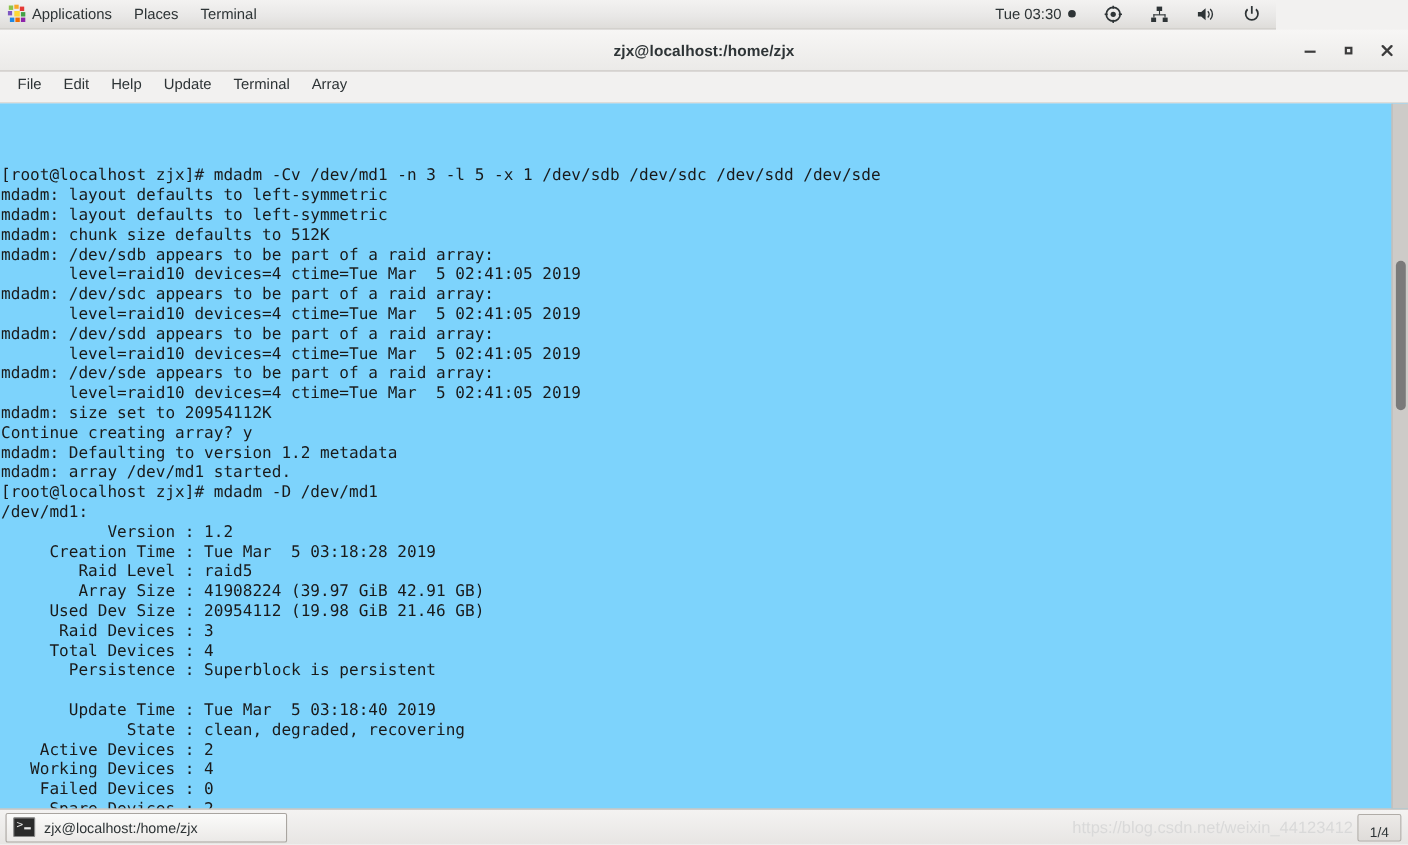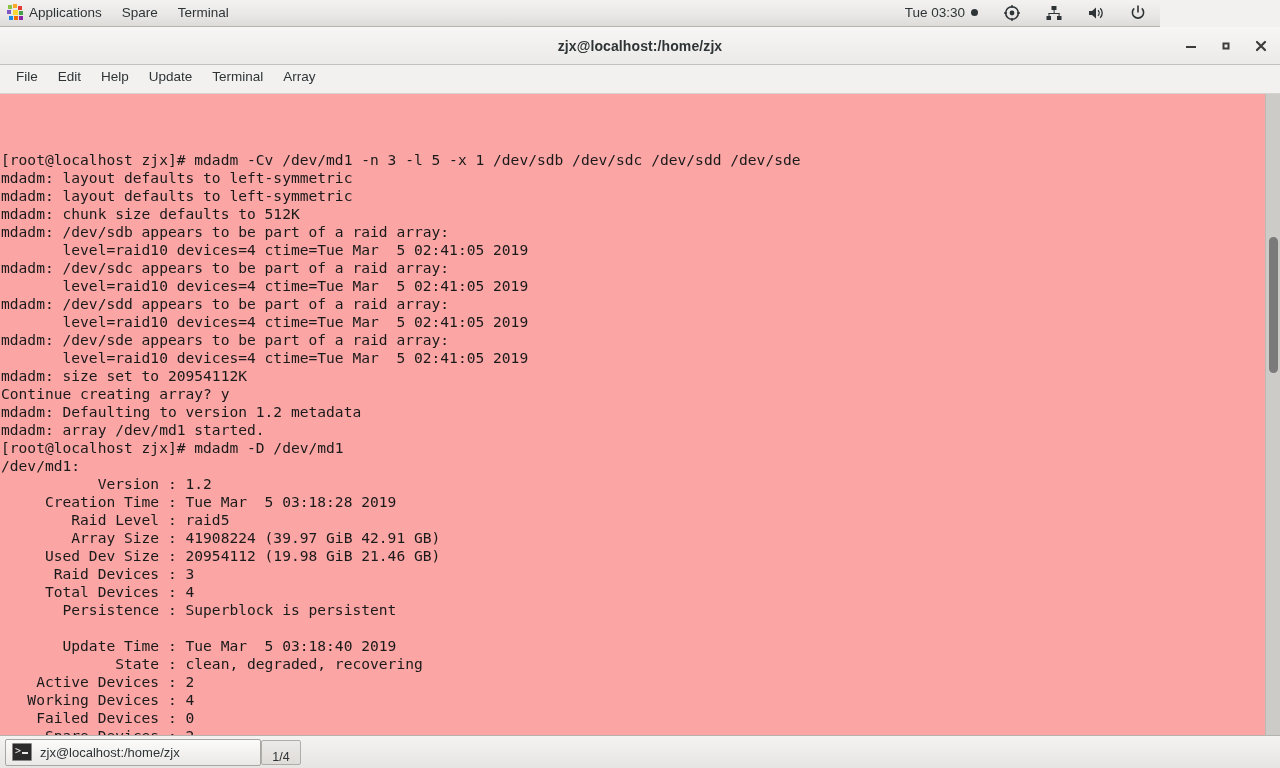--- a/index.html
+++ b/index.html
@@ -128,21 +128,21 @@
     color: #2e3436;
   }
   .menu-item {
     padding: 3px 10px 4px 10px;
     line-height: 17px;
     cursor: default;
   }
 
   #term-body {
     flex: 1;
-    background: #fca5a5;
+    background: #7dd3fc;
     position: relative;
     overflow: hidden;
     display: flex;
   }
   #term-text {
     flex: 1;
     font-family: "DejaVu Sans Mono", "Liberation Mono", monospace;
     font-size: 14.6px;
     line-height: 18px;
     color: #1a1a1a;
@@ -272,21 +272,21 @@
           <rect x="6" y="6" width="5" height="5" fill="#fdd835"></rect>
           <rect x="12" y="7" width="4" height="4" fill="#43a047"></rect>
           <rect x="2" y="12" width="4" height="4" fill="#1e88e5"></rect>
           <rect x="7" y="12" width="4" height="4" fill="#ef6c00"></rect>
           <rect x="12" y="12" width="4" height="4" fill="#8e24aa"></rect>
         </svg>
       </span><span>Applications</span>
     </div>
 
     <div class="panel-menu">
-      <span>Spare</span>
+      <span>Places</span>
     </div>
 
     <div class="panel-menu">
       <span>Terminal</span>
     </div>
 
     <div id="panel-right">
       <div id="clock"><span>Tue 03:30</span><span class="clock-dot"></span></div>
 
       <div class="tray-icon">
@@ -369,18 +369,19 @@
         <div id="term-thumb"></div>
       </div>
     </div>
   </div>
 
   <div id="taskbar">
     <div id="task-button">
       <span id="task-term-icon"></span>
       <span>zjx@localhost:/home/zjx</span>
     </div>
+    <div id="watermark">https://blog.csdn.net/weixin_44123412</div>
     <div id="workspace-switcher">
       <span>1/4</span>
     </div>
   </div>
 
 </div>
 
 </body></html>

